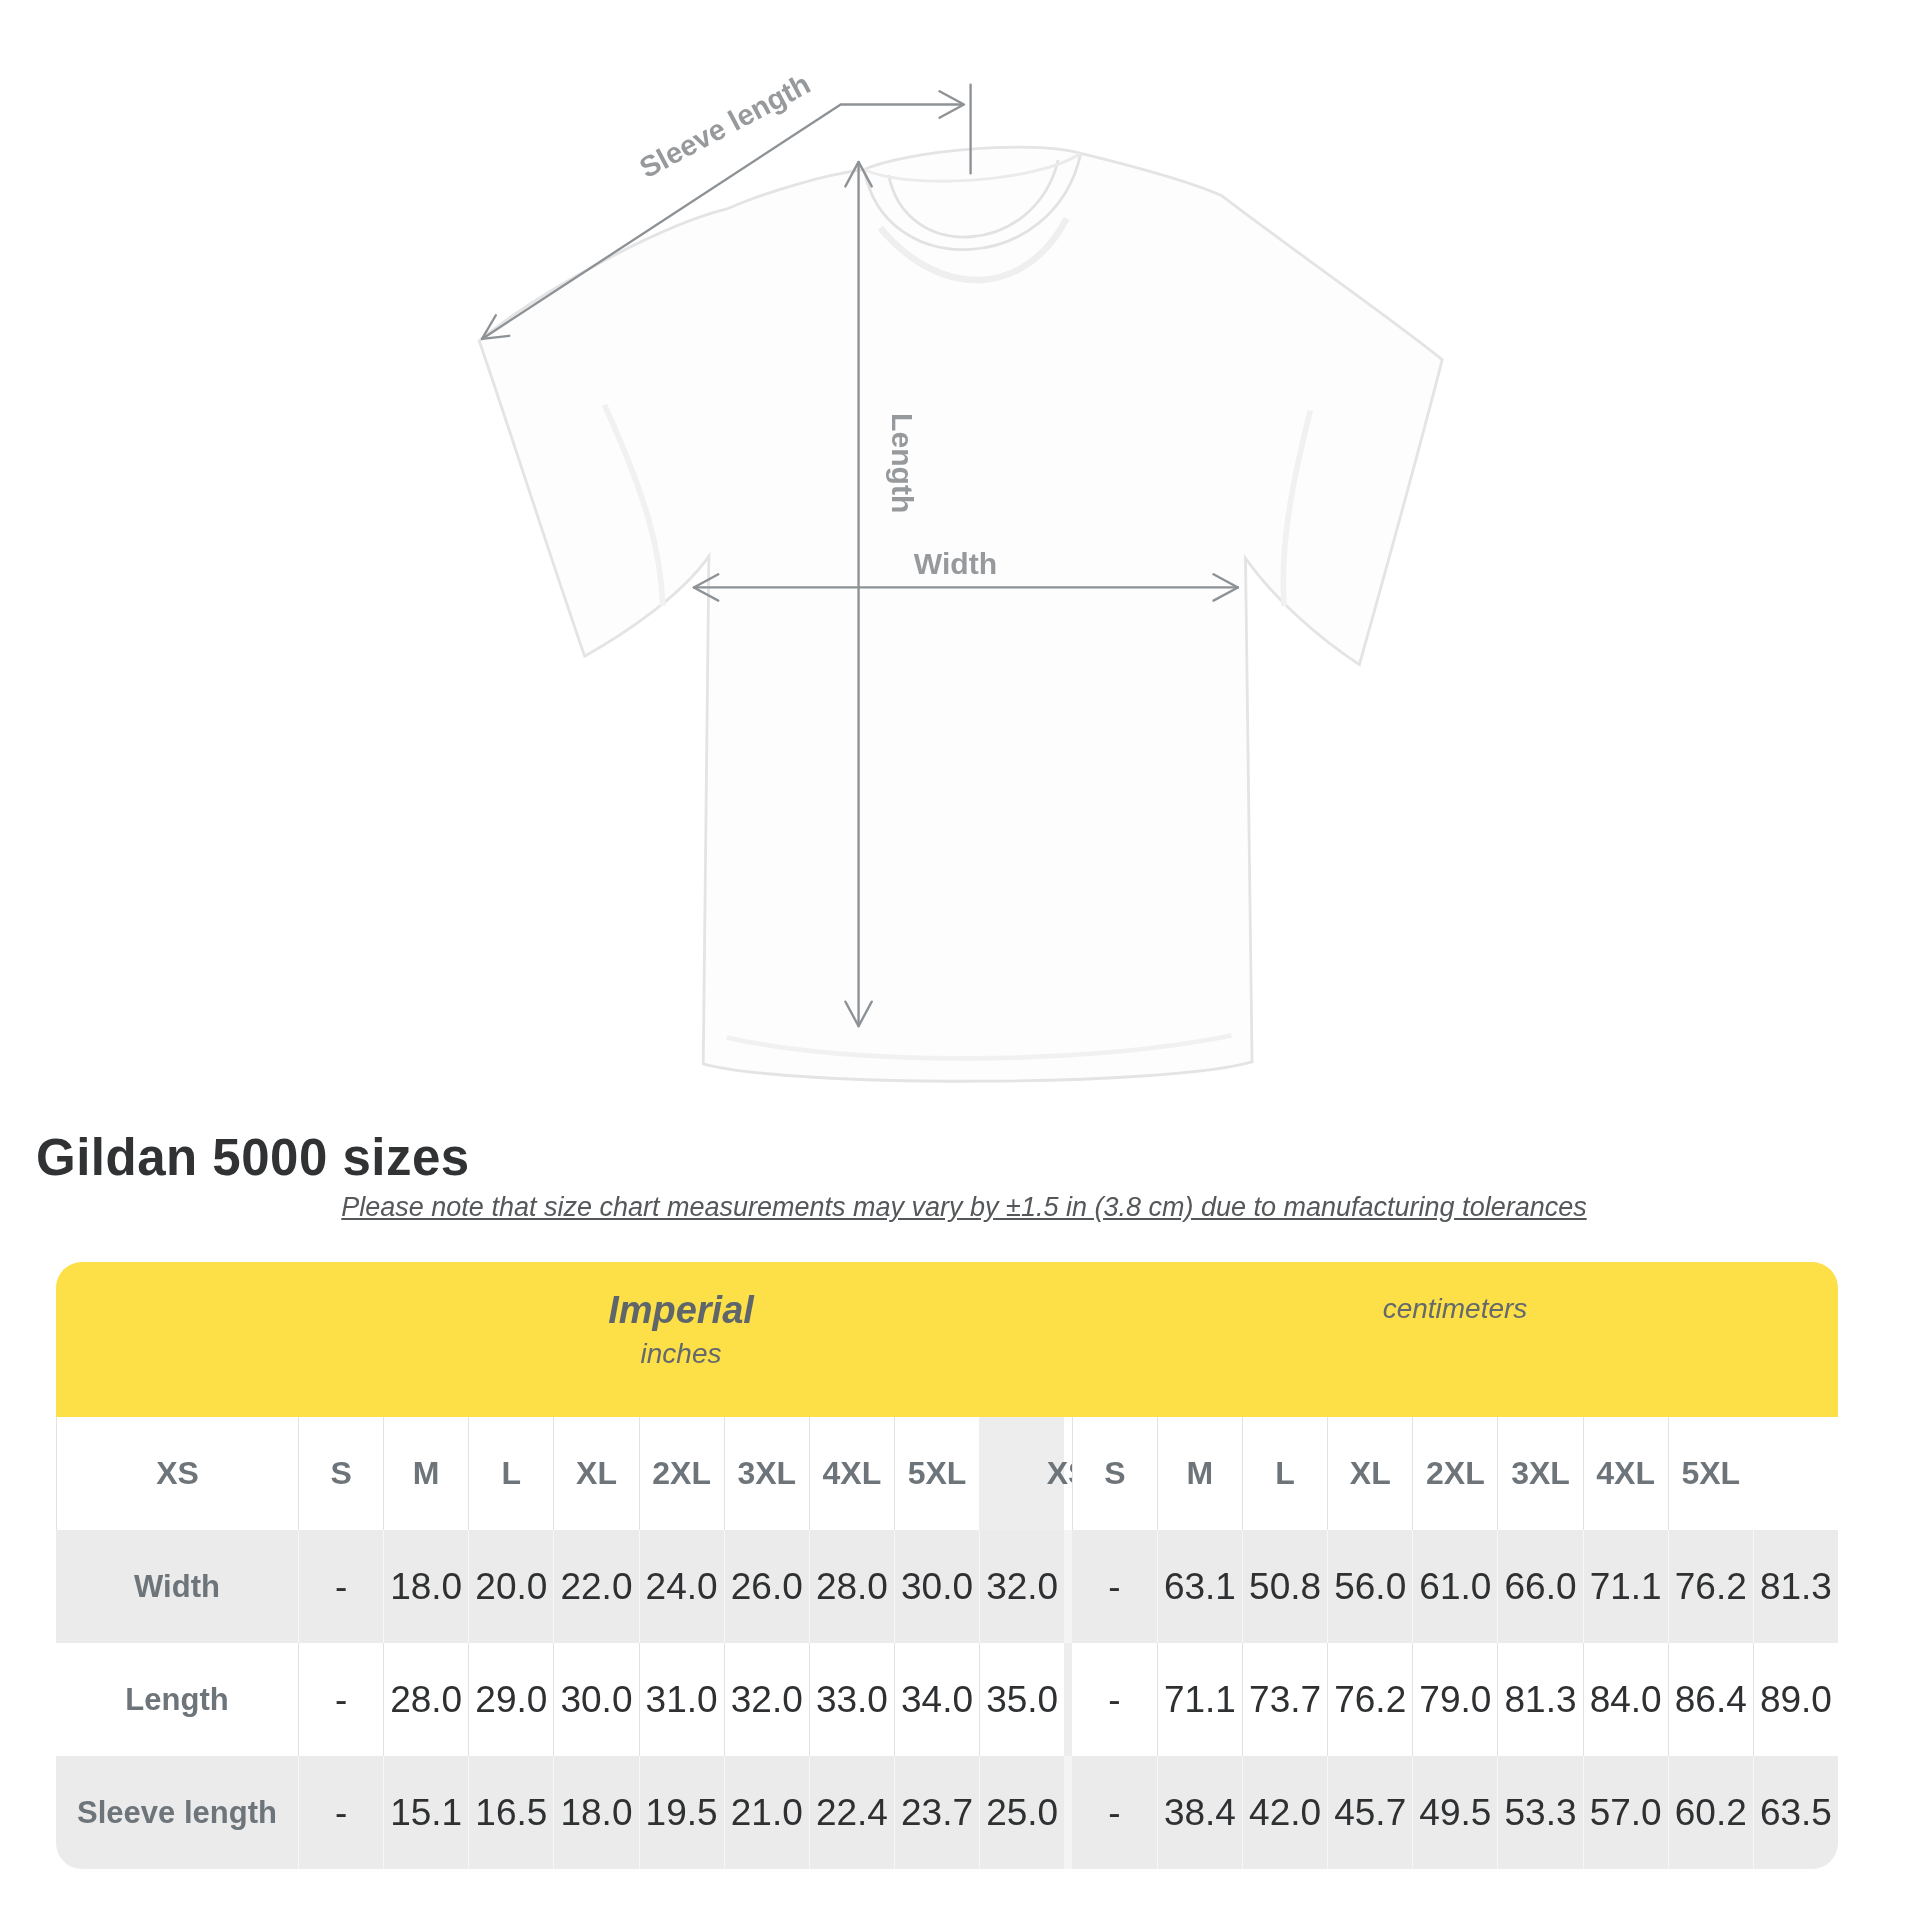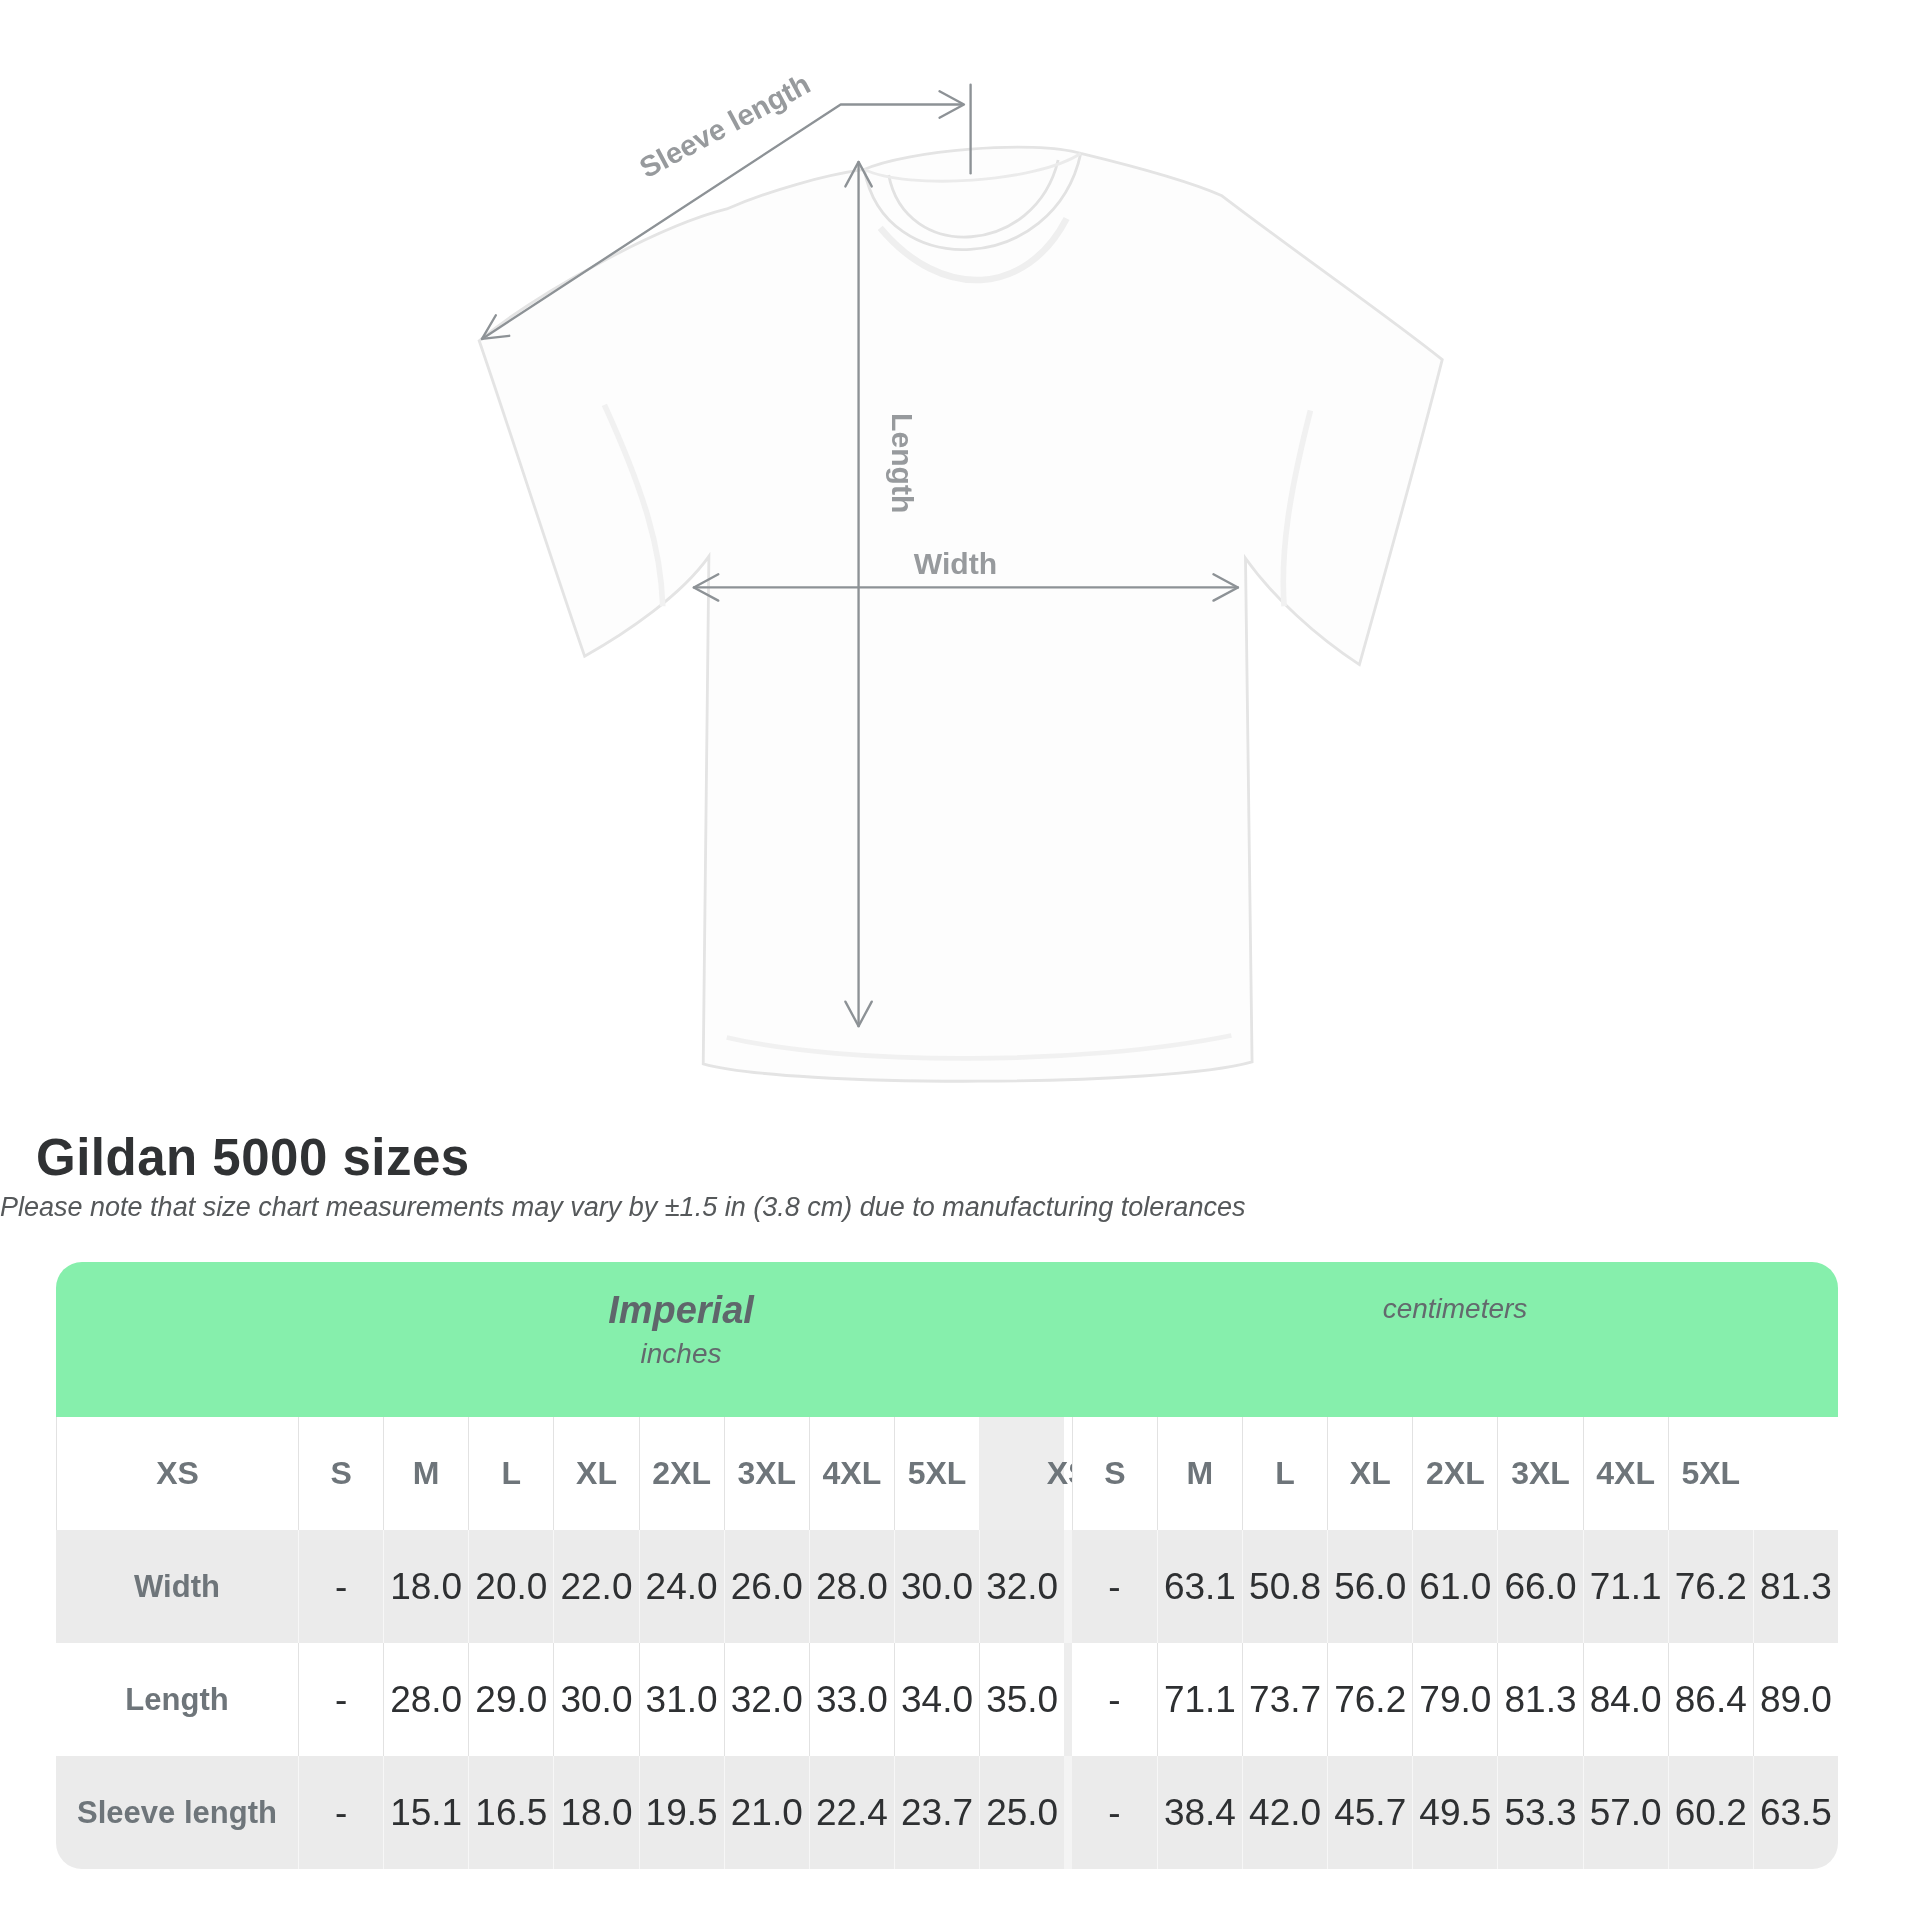--- a/index.html
+++ b/index.html
@@ -5,27 +5,27 @@
   html,body{margin:0;padding:0;background:#ffffff;}
   body{width:1928px;height:1928px;font-family:"Liberation Sans", sans-serif;}
   .stage{position:relative;width:1928px;height:1928px;overflow:hidden;background:#ffffff;}
 
   
   .shirt-svg{position:absolute;left:0;top:0;width:1928px;height:1928px;}
 
   
   .page-title{position:absolute;left:0;right:0;top:1128px;text-align:left;
     font-size:51px;font-weight:bold;color:#303234;letter-spacing:0.5px;margin-left:36px;}
-  .page-subtitle{position:absolute;left:0;right:0;top:1192px;text-align:left;
-    font-size:27px;font-style:italic;color:#55585a;}
+  .page-subtitle{position:absolute;left:0;right:0;top:1192px;text-align:center;
+    font-size:27px;font-style:italic;color:#55585a;text-decoration:underline;}
 
   
   .size-table{position:absolute;left:56px;top:1262px;width:1782px;height:607px;
     border-radius:26px;overflow:hidden;}
-  .unit-band{position:relative;height:155px;background:#86efac;}
+  .unit-band{position:relative;height:155px;background:#fde047;}
   .band-col{position:absolute;top:26px;text-align:center;color:#5f666b;}
   .band-col .sec{font-size:38px;font-weight:bold;font-style:italic;line-height:45px;}
   .band-col .unit{font-size:28px;font-style:italic;line-height:41px;color:#63696d;}
   .band-imperial{left:242px;width:766px;}
   .band-metric{left:1016px;width:766px;}
 
   .trow{display:grid;grid-template-columns:242px repeat(9,1fr) 7.5px repeat(9,1fr);height:113px;}
   .trow.white{--bg:#ffffff;--sep:#e2e2e2;--div:#ededed;}
   .trow.gray{--bg:#ebebeb;--sep:#f7f7f7;--div:#f4f4f4;}
   .cell{background:var(--bg);display:flex;align-items:center;justify-content:center;

